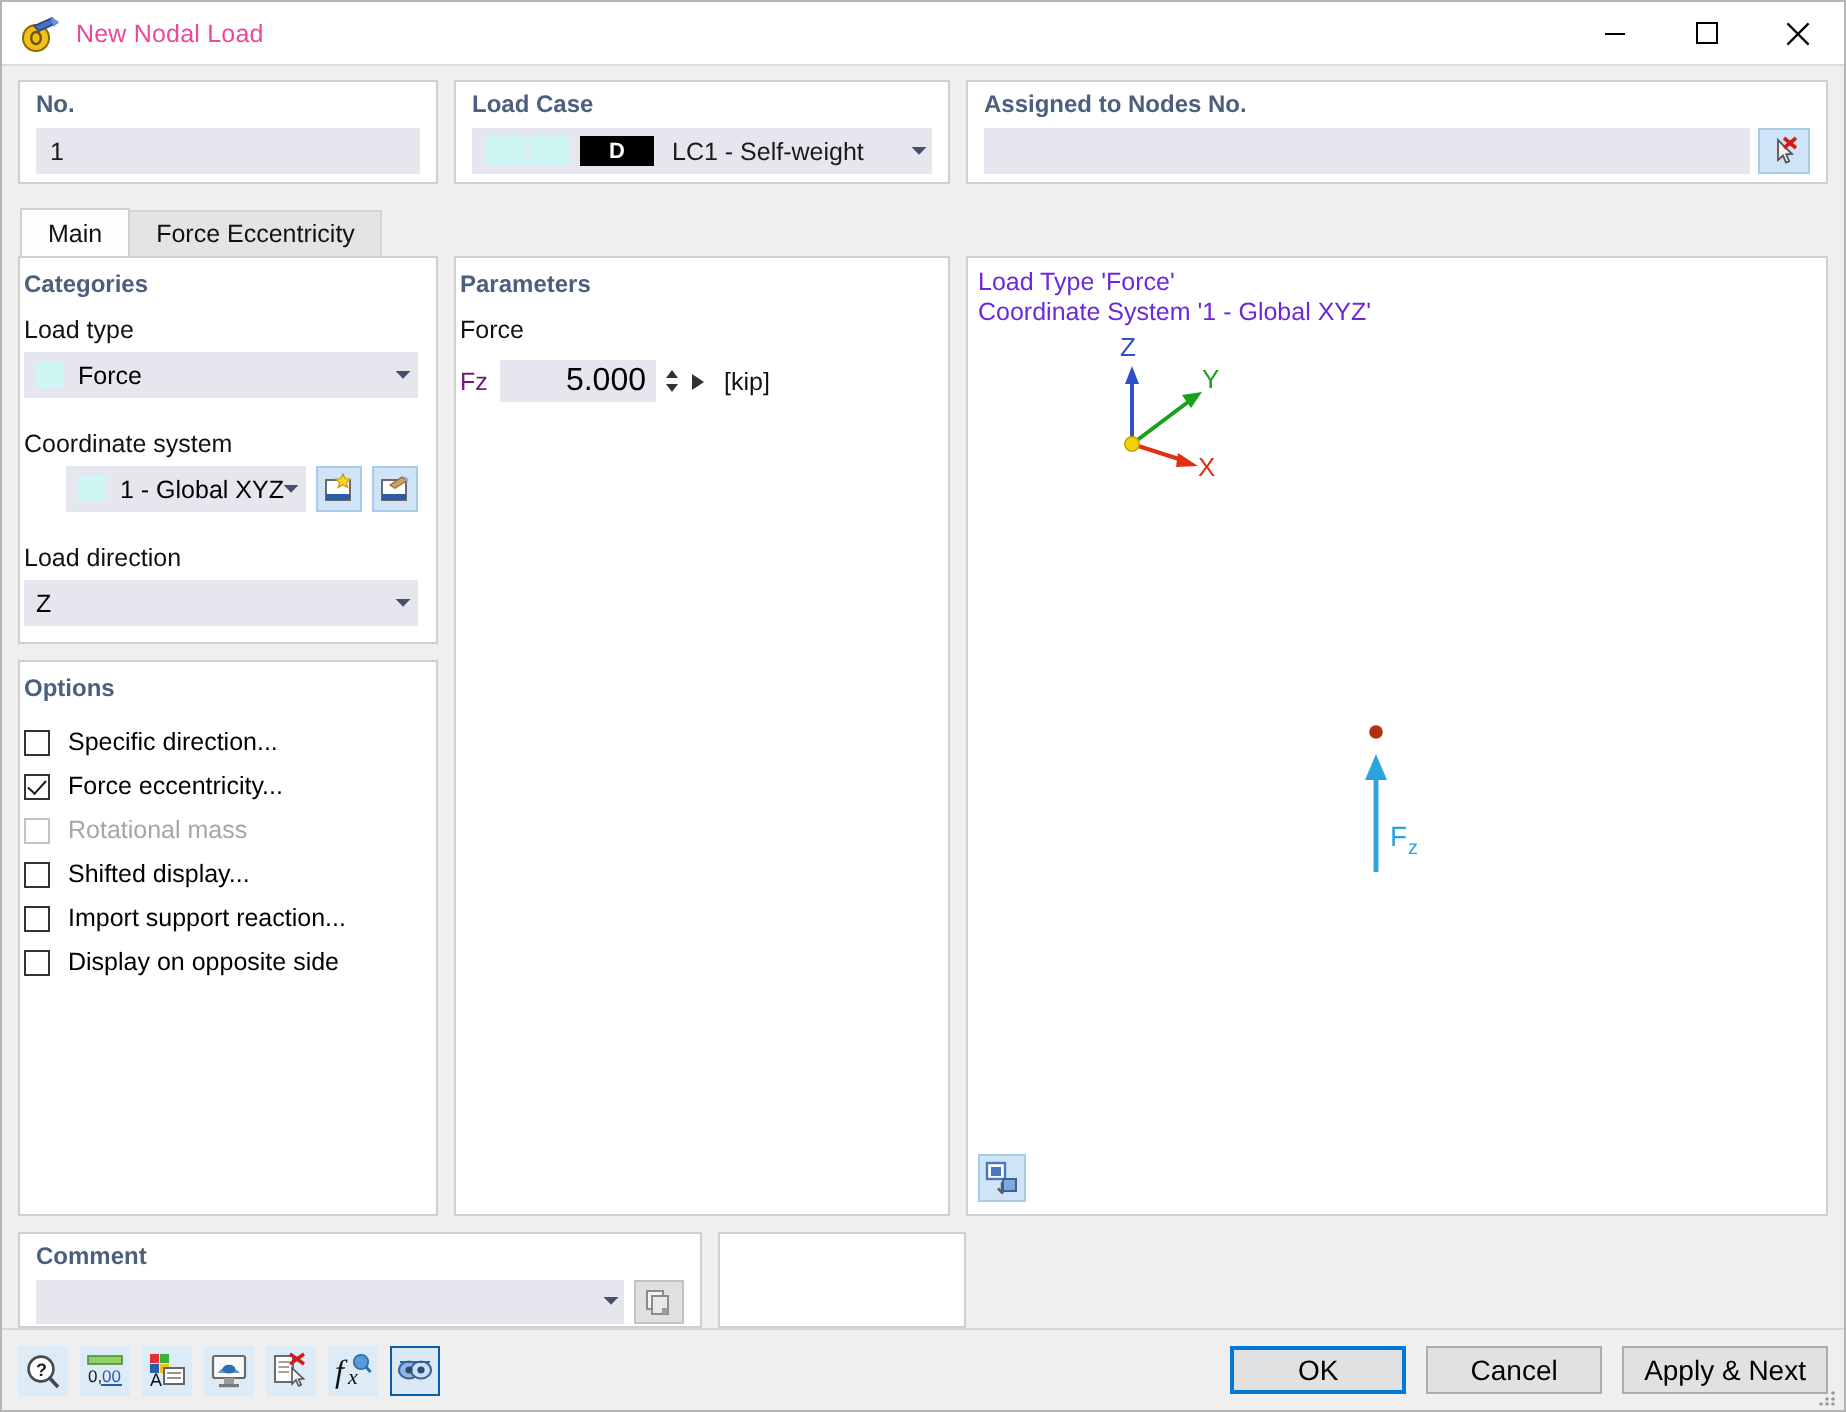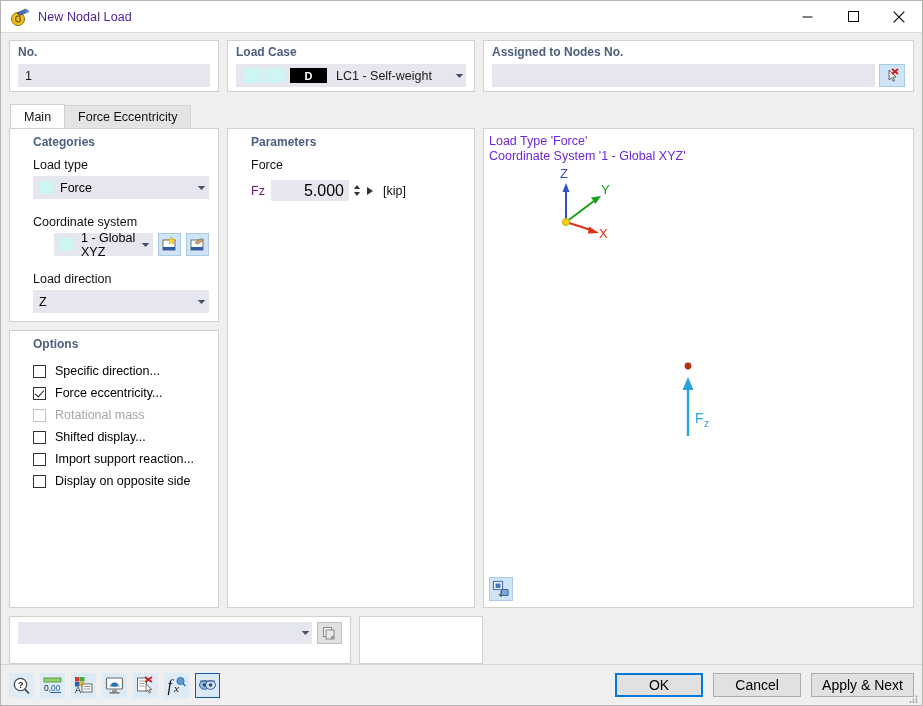--- a/index.html
+++ b/index.html
@@ -29,21 +29,21 @@
     background: #ffffff;
     display: flex; align-items: center;
     border-bottom: 1px solid #dcdcdc;
   }
   .title-icon {
     width: 22px; height: 22px;
     margin-left: 8px; margin-right: 7px;
     position: relative; flex: none;
   }
   .title-text {
-    font-size: 12.5px; color: #4c1d95;
+    font-size: 12.5px; color: #ec4899;
     letter-spacing: .1px;
   }
   .win-buttons { margin-left: auto; display: flex; height: 31px; }
   .win-btn {
     width: 46px; height: 31px;
     display: flex; align-items: center; justify-content: center;
     cursor: default;
   }
 
   
@@ -152,21 +152,21 @@
     min-height: 0;
   }
   .col-left { width: 210px; display: flex; flex-direction: column; gap: 8px; }
   .col-mid  { width: 248px; display: flex; flex-direction: column; }
   .col-right{ flex: 1; display: flex; flex-direction: column; }
 
   .panel {
     background: #ffffff;
     border: 1px solid #d0d0d0;
     box-sizing: border-box;
-    padding: 7px 9px 8px 23px;
+    padding: 7px 9px 8px 2px;
   }
   .panel-title {
     color: #4d5f7f; font-size: 12px; font-weight: bold;
     margin-bottom: 9px; line-height: 13px;
   }
   .flabel {
     font-size: 12.5px; color: #111;
     margin-bottom: 4px;
   }
   .combo-sm {
@@ -550,20 +550,21 @@
             <path d="M9.5 9.5 L16 9.5 L16 15.5 L9.5 15.5 Z" fill="#7fa8dc" stroke="#3a6298" stroke-width="1"></path>
           </svg>
         </div>
       </div>
     </div>
 
   </div>
 
   <div class="commentrow">
     <div class="gbox" id="comment-box">
+      <div class="gbox-title">Comment</div>
       <div class="comment-line">
         <div class="field combo">
           <span></span>
           <span class="chev">▾</span>
         </div>
         <div class="copy-btn">
           <svg width="15" height="15" viewBox="0 0 15 15">
             <rect x="1.5" y="1.5" width="8" height="9" fill="#f4f4f4" stroke="#8a8a8a" stroke-width="1"></rect>
             <rect x="4" y="4" width="8" height="9" fill="#e8e8e8" stroke="#8a8a8a" stroke-width="1"></rect>
             <rect x="9" y="10" width="3" height="3" fill="#9a9a9a"></rect>

